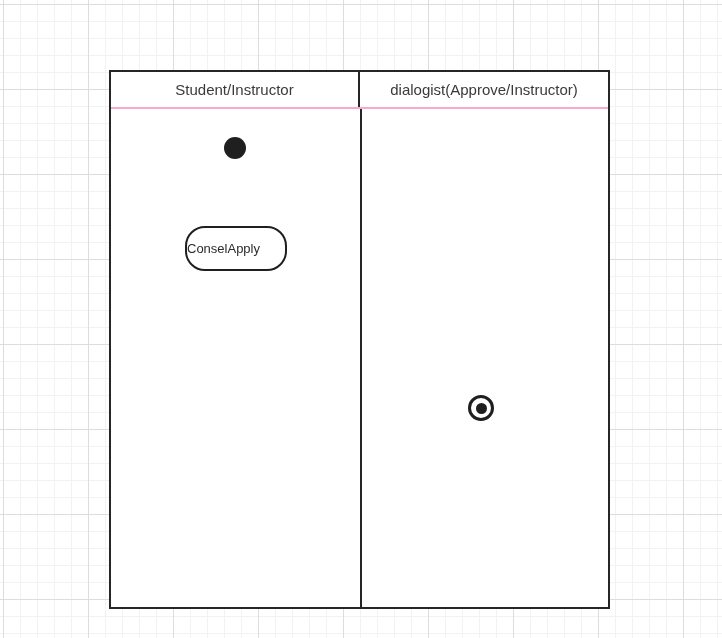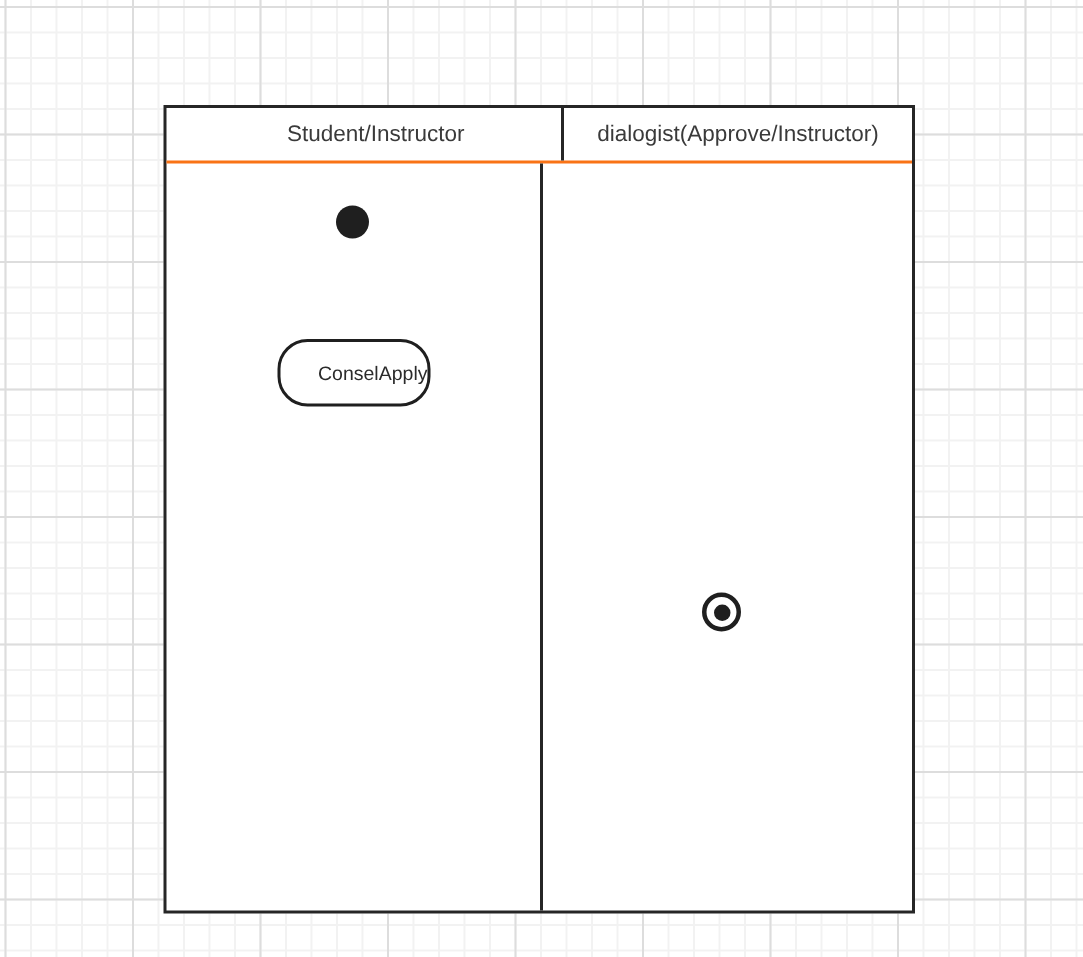--- a/index.html
+++ b/index.html
@@ -42,23 +42,22 @@
     border: 2px solid #262626;
     background: #ffffff;
   }
   .lane-header-row {
     position: absolute;
     left: 0;
     top: 0;
     width: 100%;
     height: 37px;
     display: flex;
-    border-bottom: 2px solid #f97316;
+    border-bottom: 2px solid #f9a8d4;
     box-sizing: border-box;
-    padding-left: 16px;
   }
   .lane-header {
     display: flex;
     align-items: center;
     justify-content: center;
     box-sizing: border-box;
     font-size: 15px;
     color: #3a3a3a;
     white-space: nowrap;
   }
@@ -89,21 +88,21 @@
     background: #1f1f1f;
   }
   .activity {
     position: absolute;
     box-sizing: border-box;
     border: 2px solid #1f1f1f;
     border-radius: 20px;
     background: #ffffff;
     display: flex;
     align-items: center;
-    justify-content: flex-end;
+    justify-content: flex-start;
     font-size: 13px;
     color: #2b2b2b;
     white-space: nowrap;
   }
   #node-conselapply {
     left: 185px;
     top: 226px;
     width: 102px;
     height: 45px;
   }

